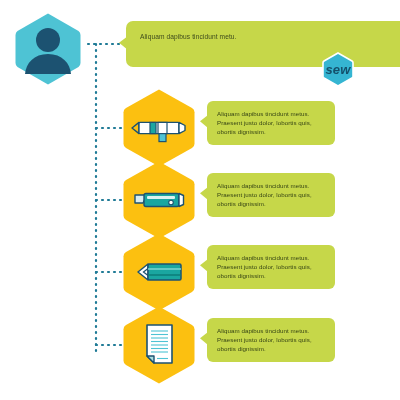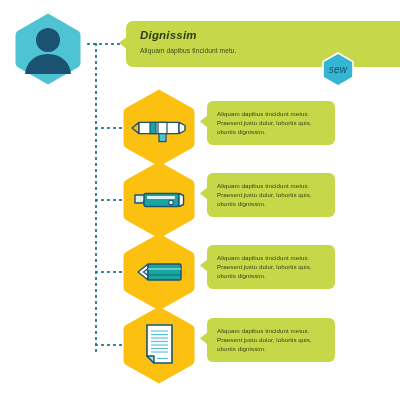--- a/index.html
+++ b/index.html
@@ -83,22 +83,22 @@
   }
   .badge-hex.b1 { left: 322px; }
   .badge-hex.b2 { left: 356px; }
   .badge-label {
     position: absolute;
     left: 0; top: 0;
     width: 100%; height: 100%;
     display: flex;
     align-items: center;
     justify-content: center;
-    font-size: 10px;
-    font-weight: normal;
+    font-size: 13px;
+    font-weight: bold;
     font-style: italic;
     color: #14506b;
     letter-spacing: 0.2px;
   }
 
   
   .row {
     position: absolute;
     left: 0;
     width: 400px;
@@ -163,21 +163,20 @@
   <div class="avatar-hex">
     <svg viewBox="0 0 68 74" width="68" height="74">
       <path d="M34 1.5 L64.5 19 Q66.5 20.5 66.5 23 L66.5 51 Q66.5 53.5 64.5 55 L34 72.5 L3.5 55 Q1.5 53.5 1.5 51 L1.5 23 Q1.5 20.5 3.5 19 Z" fill="#4ec3d4"></path>
       <circle cx="34" cy="28" r="12" fill="#1c5271"></circle>
       <path d="M34 42 C20 42 12 51 11 62 L57 62 C56 51 48 42 34 42 Z" fill="#1c5271"></path>
     </svg>
   </div>
 
   <div class="header-tail"></div>
   <div class="header-banner">
-    <div class="header-title">Dignissim</div>
     <div class="header-sub">Aliquam dapibus tincidunt metu.</div>
   </div>
 
   <div class="badge-hex b1">
     <svg viewBox="0 0 32 35" width="32" height="35">
       <path d="M16 1 L30 9 Q31 9.6 31 10.8 L31 24.2 Q31 25.4 30 26 L16 34 L2 26 Q1 25.4 1 24.2 L1 10.8 Q1 9.6 2 9 Z" fill="#35b5d2" stroke="#ffffff" stroke-width="1.6"></path>
     </svg>
     <span class="badge-label">sew</span>
   </div>
 

